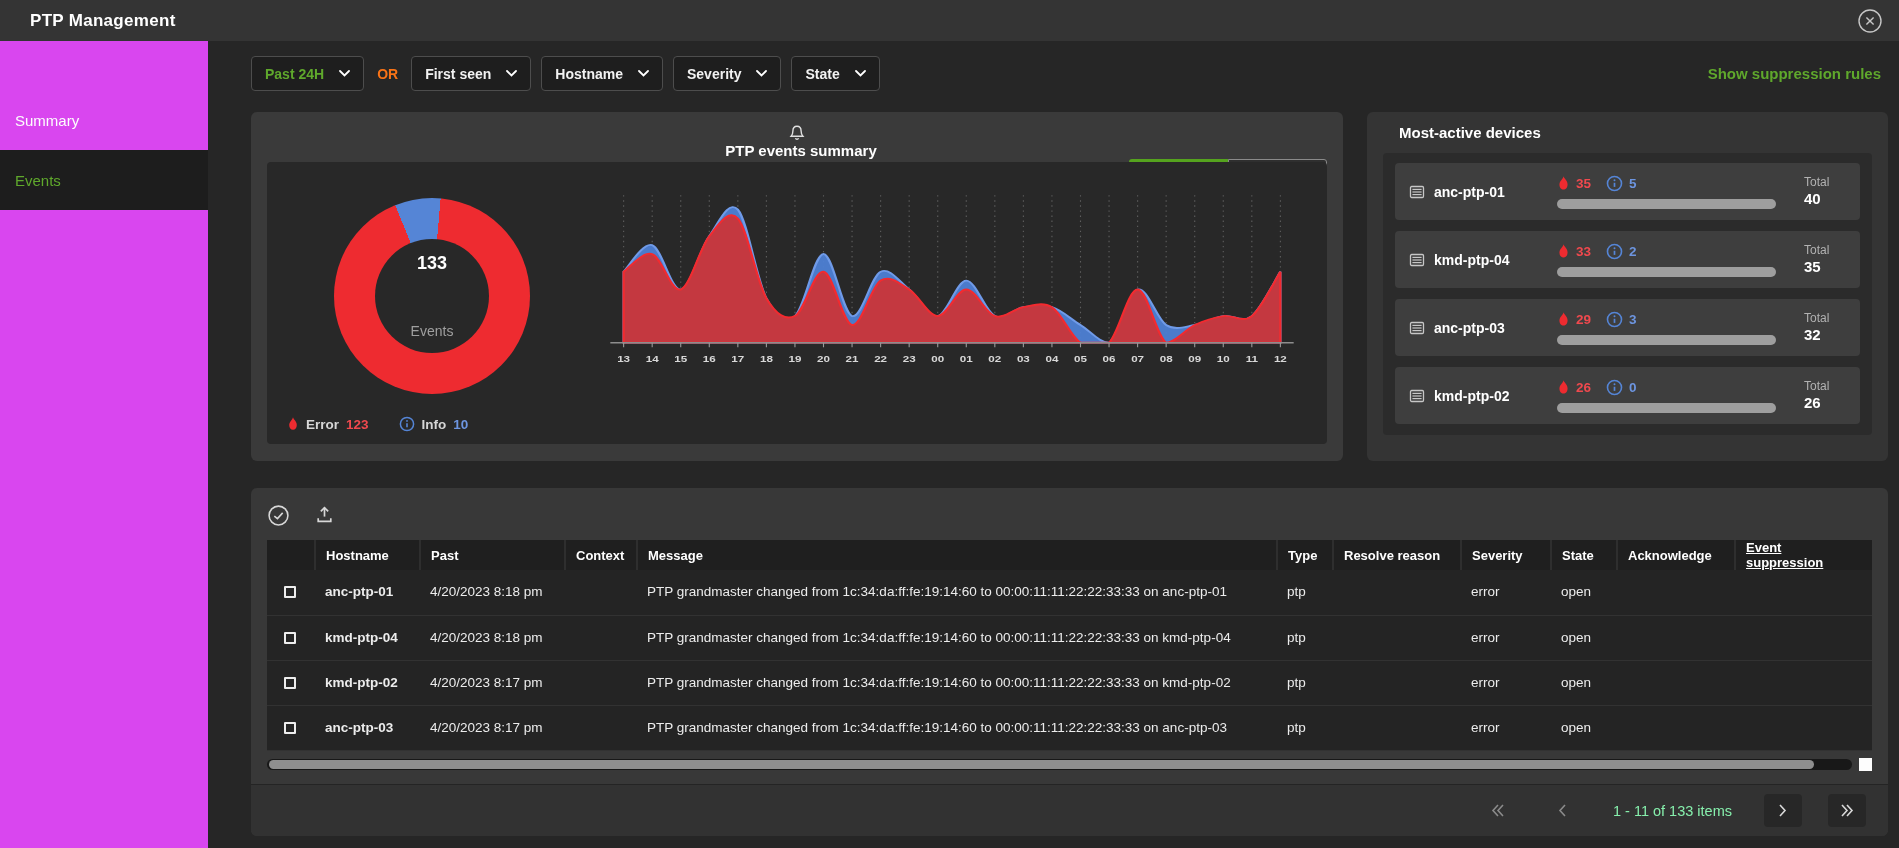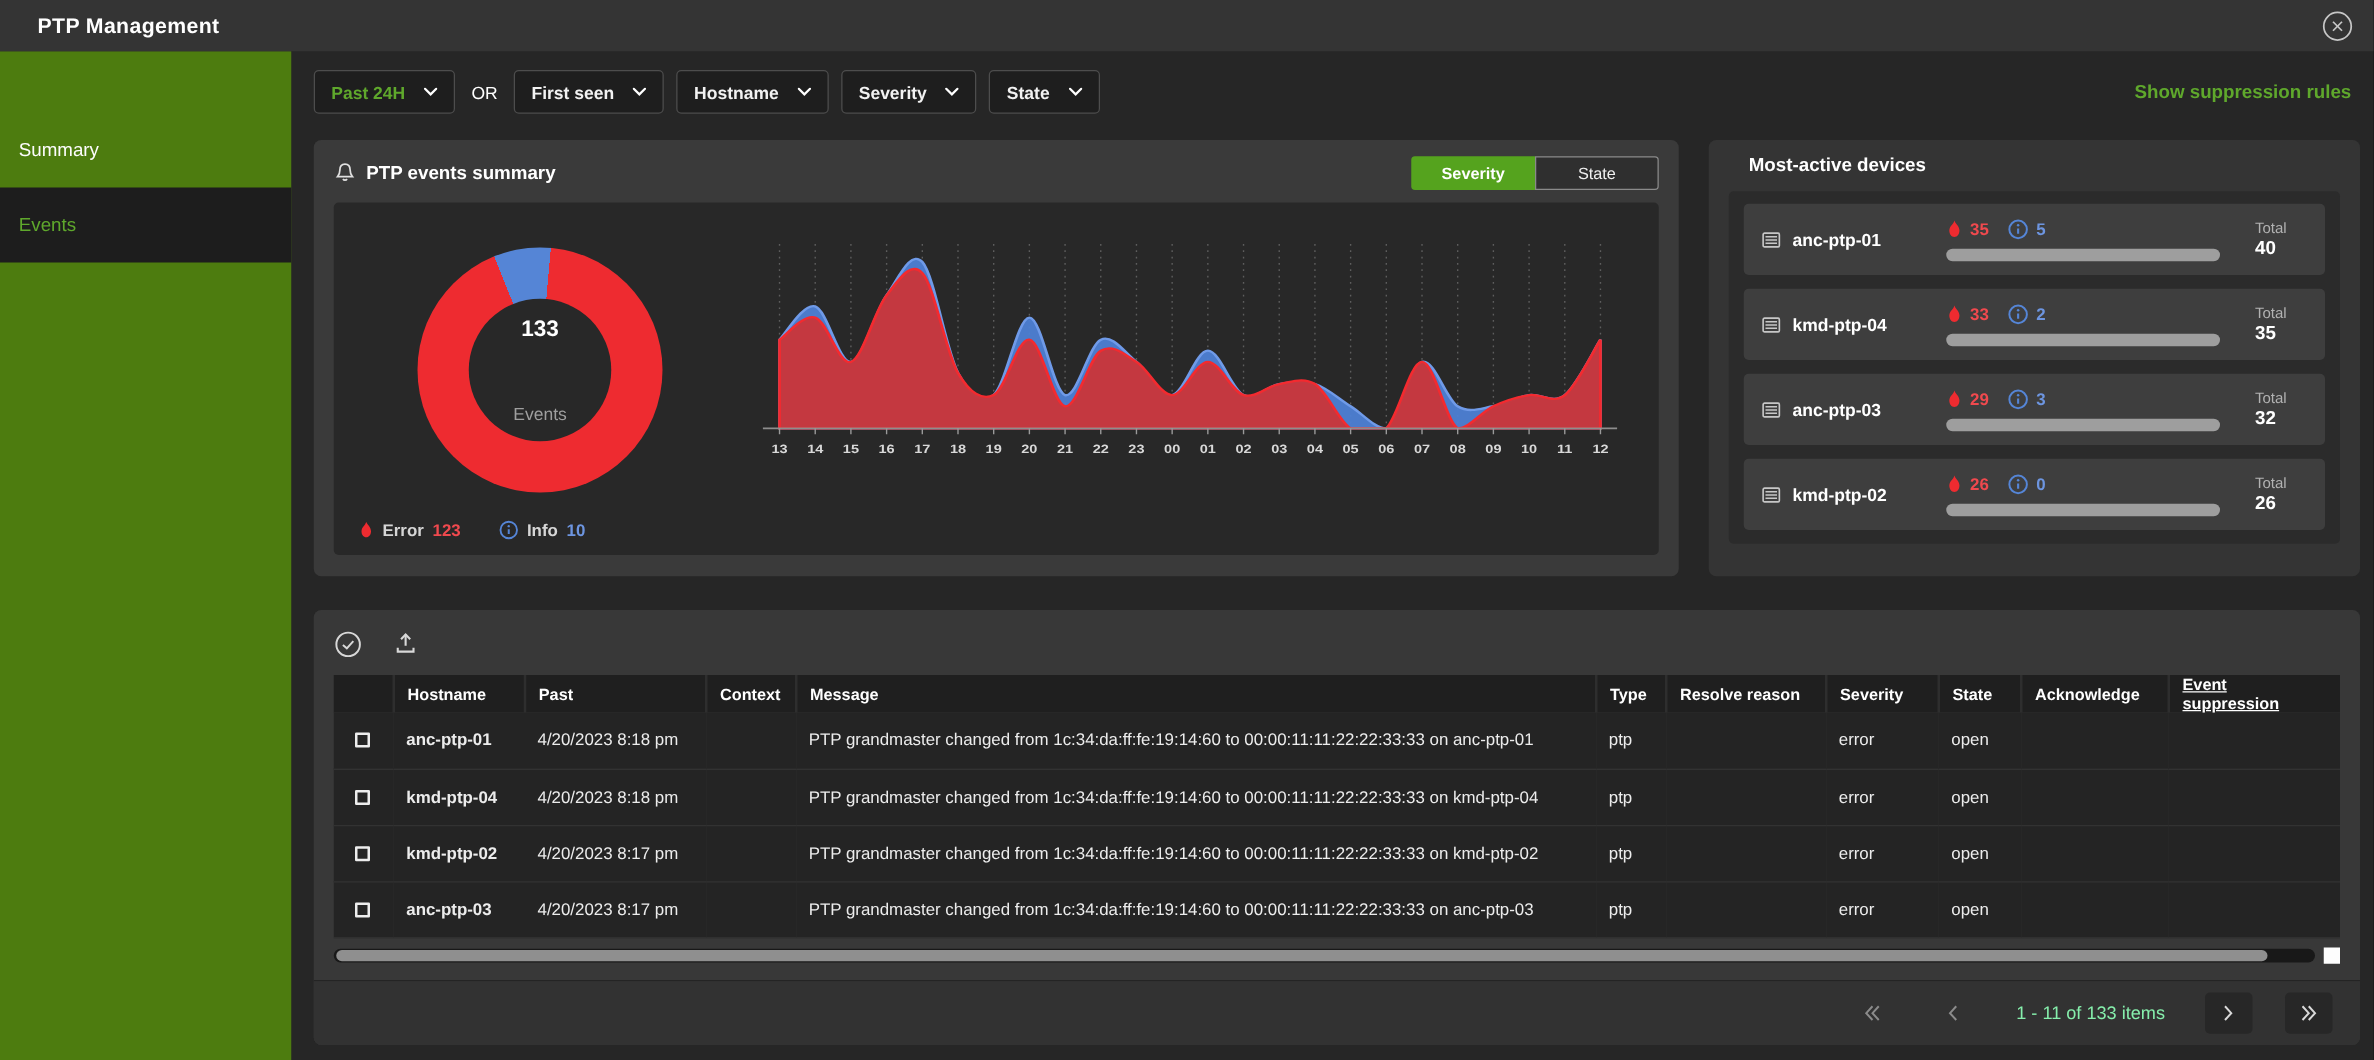--- a/index.html
+++ b/index.html
@@ -10,37 +10,37 @@
 *{box-sizing:border-box; margin:0; padding:0;}
 html,body{background:#111;}
 .app{position:relative; width:1899px; height:848px; background:var(--page);
   font-family:"Liberation Sans",sans-serif; overflow:hidden; color:#fff;}
 
 .topbar{position:absolute; top:0; left:0; right:0; height:41px; background:#343434;
   display:flex; align-items:center; padding:0 16px 0 30px; z-index:5;}
 .topbar .title{font-size:17px; font-weight:700; letter-spacing:.3px; color:#fff;}
 .close-btn{margin-left:auto; width:26px; height:26px; cursor:pointer; display:flex;}
 
-.sidebar{position:absolute; top:41px; left:0; bottom:0; width:233px; background:#4d7c0f; padding-top:49px;}
+.sidebar{position:absolute; top:41px; left:0; bottom:0; width:208px; background:#d946ef; padding-top:49px;}
 .side-item{height:60px; display:flex; align-items:center; padding-left:15px;
   font-size:15px; color:#fdfdfd; cursor:pointer;}
 .side-item.active{background:#1d1d1d; color:var(--green); font-weight:400;}
 
 .main{position:absolute; left:233px; top:41px; right:0; bottom:0;}
 .filter-bar{position:absolute; top:15px; left:18px; right:18px; display:flex; align-items:center; gap:10px;}
 .fbtn{height:35px; background:#1e1e1e; border:1px solid #4d4d4d; border-radius:4px;
   color:#f2f2f2; font-size:14px; font-weight:700; display:flex; align-items:center;
   gap:15px; padding:0 13px; cursor:pointer; font-family:inherit;}
 .fbtn.time span{color:var(--green);}
-.or{font-weight:400; font-size:14px; color:#ffffff; margin:0 3px;}
+.or{font-weight:700; font-size:14px; color:#f97316; margin:0 3px;}
 .supp-link{margin-left:auto; color:var(--green); font-weight:700; font-size:15px; cursor:pointer;}
 .card{position:absolute; background:var(--card); border-radius:6px;}
 
 #summary-card{left:18px; top:71px; width:1092px; height:349px; padding:12px 16px;}
-.card-head{display:flex; align-items:center; height:28px;}
+.card-head{display:flex; align-items:center; height:28px;flex-direction:column;}
 .card-title{font-size:15px; font-weight:700; color:#fff; margin-left:8px;}
 .toggle{margin-left:auto; display:flex;}
 .tg{width:99px; height:27px; display:flex; align-items:center; justify-content:center;
   font-size:13px; cursor:pointer; color:#f0f0f0;}
 .tg.on{background:var(--toggle-green); color:#fff; font-weight:700; border-radius:3px 0 0 3px;}
 .tg.off{background:#2f2f2f; border:1px solid #8a8a8a; border-radius:0 3px 3px 0;}
 .summary-body{margin-top:10px; background:var(--panel); border-radius:4px; height:282px;
   position:relative; display:flex;}
 .donut-wrap{width:330px; display:flex; align-items:center; justify-content:center;}
 .donut{width:196px; height:196px; border-radius:50%; position:relative; margin-top:-14px;}

